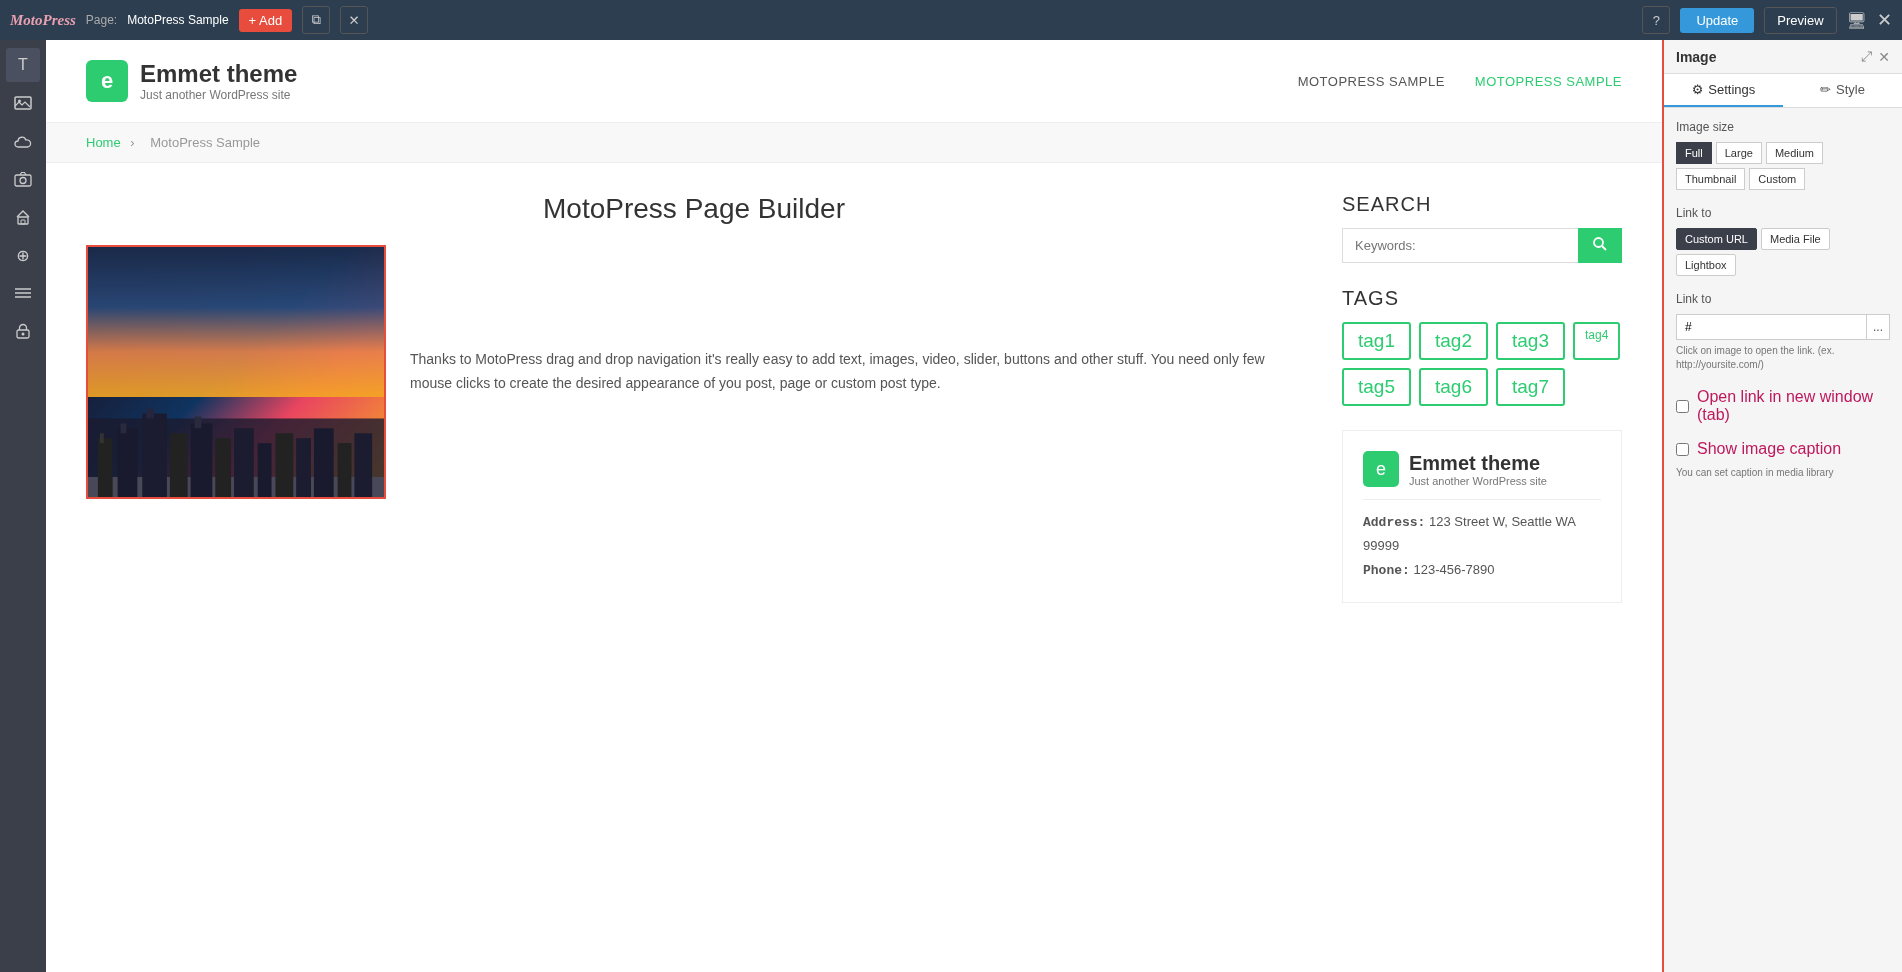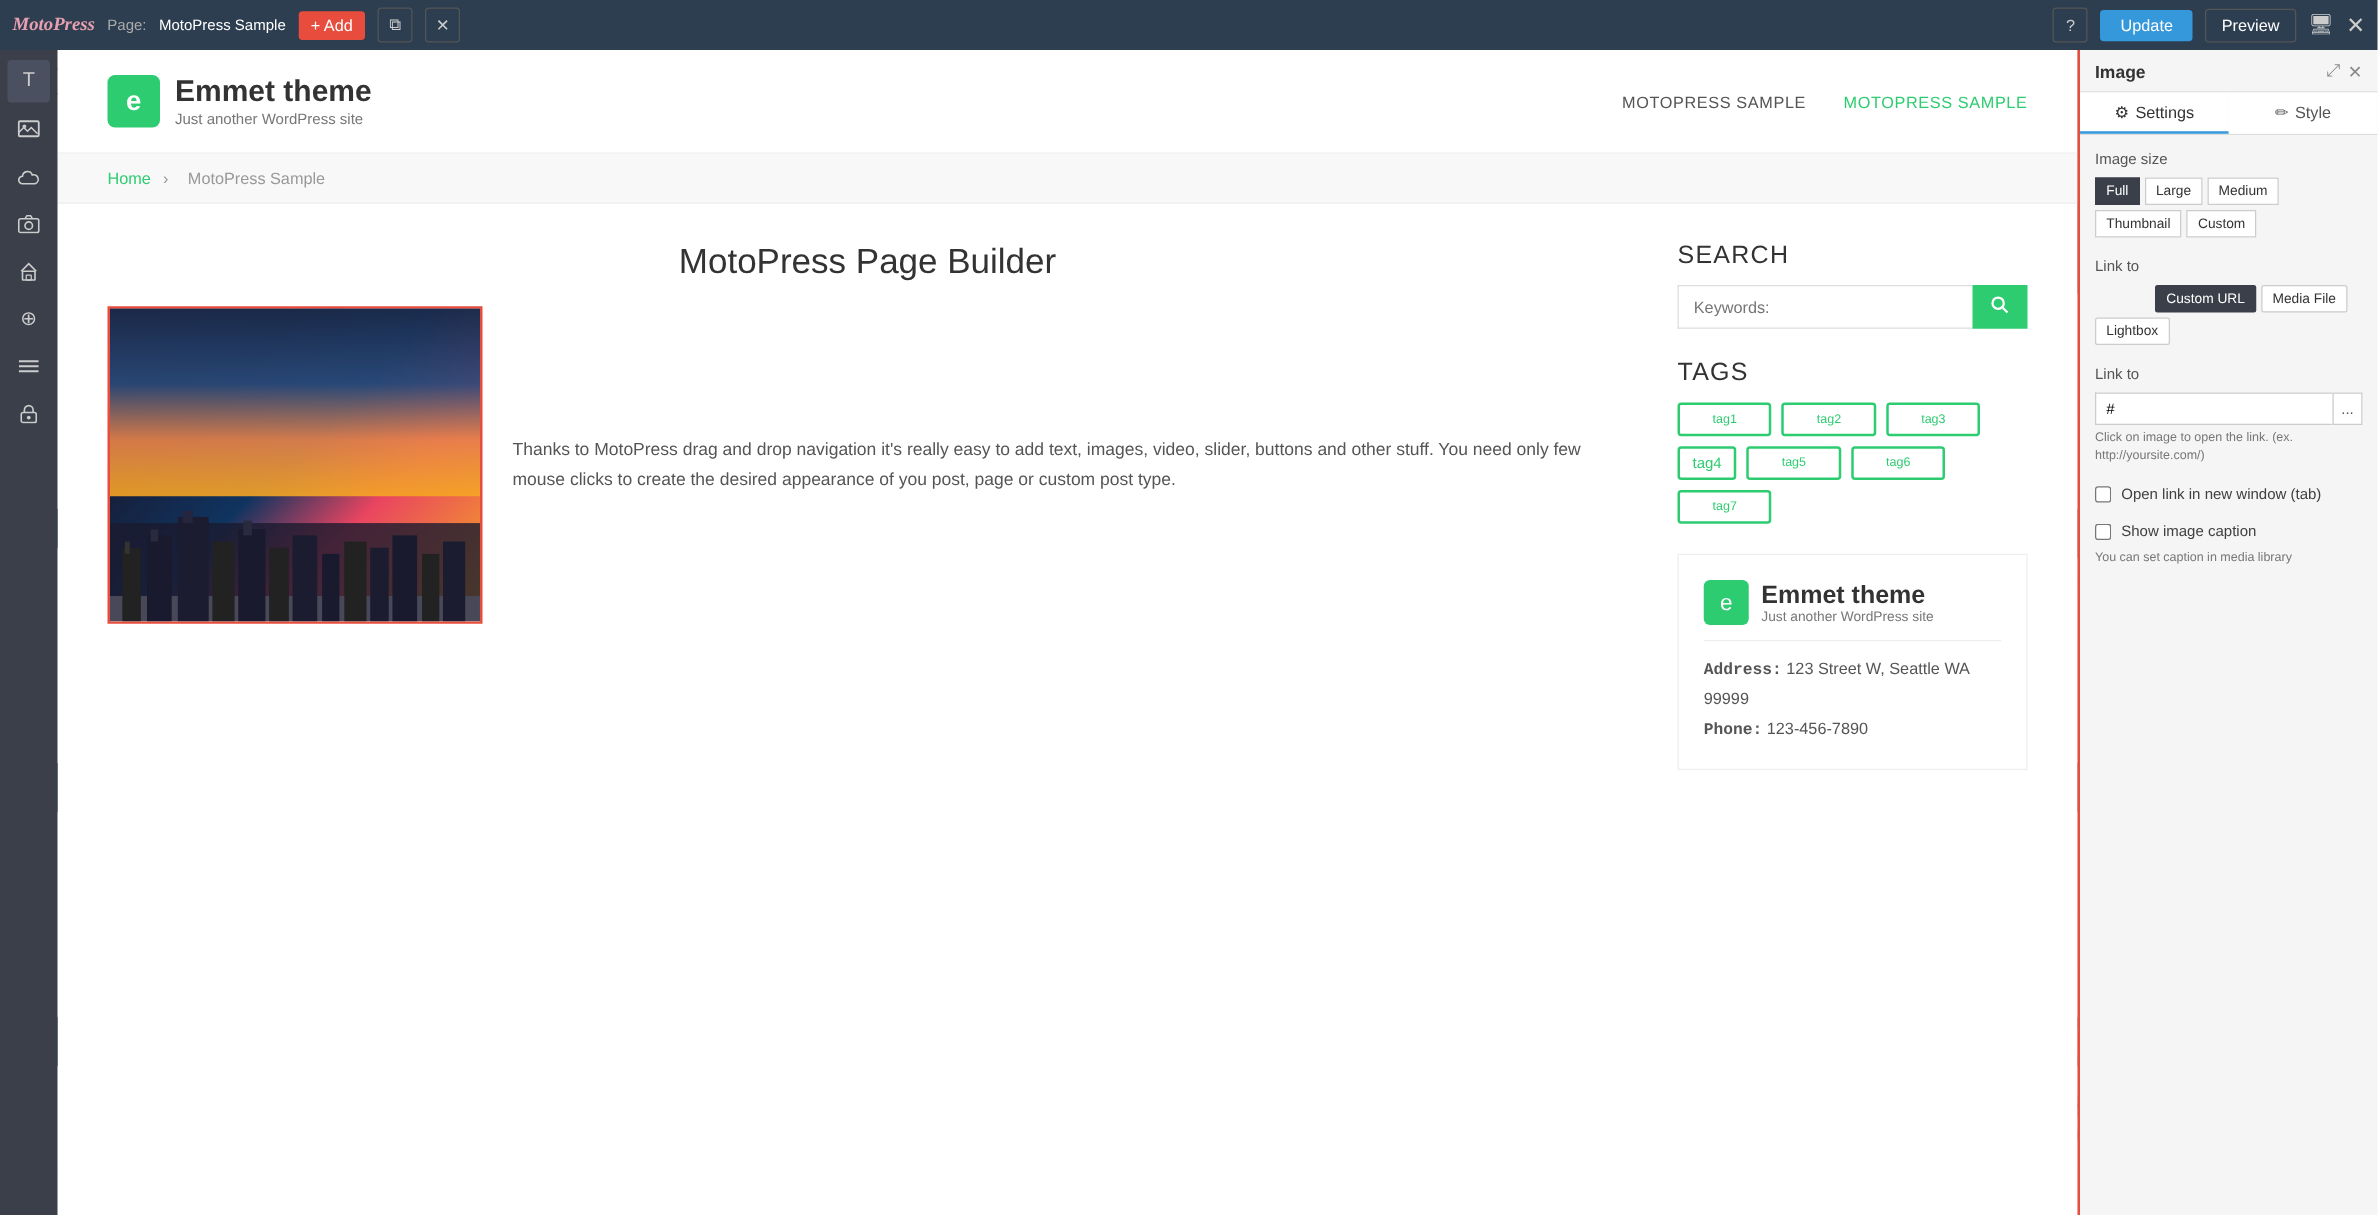--- a/index.html
+++ b/index.html
@@ -108,22 +108,22 @@
     .search-input {
       flex: 1; padding: 8px 12px; border: 1px solid #ddd; border-right: none;
       font-size: 13px; outline: none; color: #777;
     }
     .search-btn {
       background: #2ecc71; border: none; color: #fff; padding: 8px 14px; cursor: pointer;
     }
 
     .tags-container { display: flex; flex-wrap: wrap; gap: 8px; }
     .tag {
-      padding: 6px 26px; border: 2px solid #2ecc71; color: #2ecc71;
-      border-radius: 3px; font-size: 10px; cursor: pointer;
+      padding: 6px 14px; border: 2px solid #2ecc71; color: #2ecc71;
+      border-radius: 3px; font-size: 19px; cursor: pointer;
     }
     .tag.sm { font-size: 12px; padding: 4px 10px; }
 
     .footer-widget {
       border: 1px solid #eee; padding: 20px;
     }
     .footer-logo { display: flex; align-items: center; gap: 10px; margin-bottom: 12px; }
     .footer-logo-icon {
       width: 36px; height: 36px; background: #2ecc71; border-radius: 5px;
       display: flex; align-items: center; justify-content: center; color: #fff; font-size: 18px;
@@ -178,36 +178,36 @@
       padding: 4px 8px; border: 1px solid #ccc; background: #fff;
       font-size: 11px; cursor: pointer; border-radius: 0; color: #333;
     }
     .size-btn.active { background: #3a3f4a; color: #fff; border-color: #3a3f4a; }
 
     .link-to-btns { display: flex; gap: 4px; flex-wrap: wrap; }
     .link-btn {
       padding: 4px 8px; border: 1px solid #ccc; background: #fff;
       font-size: 11px; cursor: pointer; border-radius: 2px; color: #333;
     }
-    .link-btn.active { background: #3a3f4a; color: #fff; border-color: #3a3f4a; margin-left: 48px; }
+    .link-btn.active { background: #3a3f4a; color: #fff; border-color: #3a3f4a; }
 
     .link-input-row { display: flex; align-items: center; gap: 0; margin-top: 6px; }
     .link-input {
       flex: 1; padding: 5px 8px; border: 1px solid #ccc; font-size: 12px;
       border-right: none; outline: none;
     }
     .link-input-dots {
       padding: 5px 6px; border: 1px solid #ccc; background: #fff; cursor: pointer;
       font-size: 12px; color: #555;
     }
     .link-hint { font-size: 10px; color: #777; margin-top: 4px; line-height: 1.4; }
 
     .checkbox-row { display: flex; align-items: center; gap: 8px; margin-bottom: 8px; }
     .checkbox-row input[type=checkbox] { cursor: pointer; }
-    .checkbox-label { font-size: 12px; color: #404040; }
+    .checkbox-label { font-size: 16px; color: #be185d; }
 
     .align-btns { display: flex; gap: 4px; }
     .align-btn {
       padding: 4px 10px; border: 1px solid #ccc; background: #fff;
       font-size: 11px; cursor: pointer; border-radius: 2px; color: #333;
     }
     .align-btn.active { background: #3a3f4a; color: #fff; border-color: #3a3f4a; }
 
     
     .city-svg { position: absolute; bottom: 0; width: 100%; }

